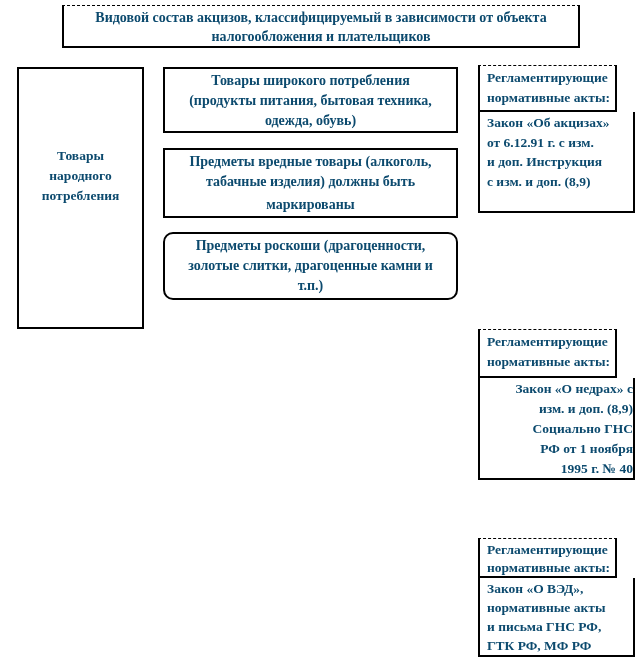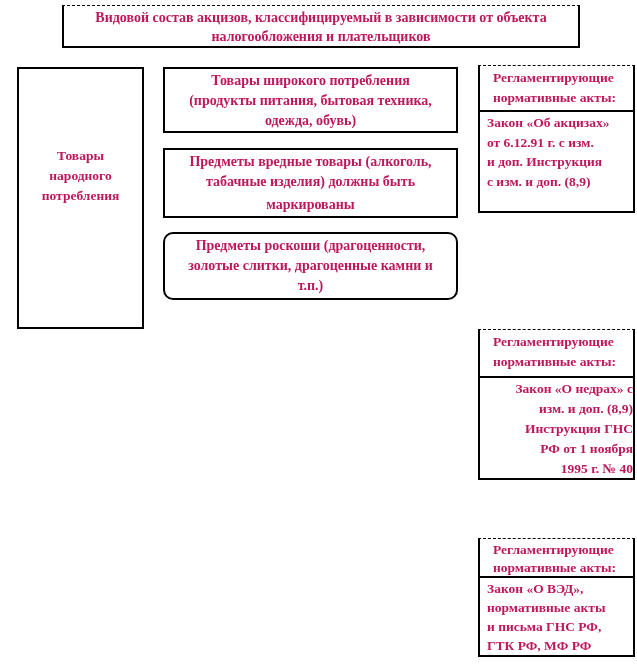--- a/index.html
+++ b/index.html
@@ -7,21 +7,21 @@
     padding: 0;
     background: #ffffff;
   }
   .stage {
     position: relative;
     width: 637px;
     height: 664px;
     background: #ffffff;
     font-family: "Liberation Serif", "DejaVu Serif", serif;
     font-weight: bold;
-    color: #be185d;
+    color: #0c4a6e;
     overflow: hidden;
   }
   .box {
     position: absolute;
     box-sizing: border-box;
     background: #ffffff;
     border: 2px solid #000000;
     overflow: hidden;
   }
   .line { white-space: nowrap; }
@@ -57,26 +57,26 @@
     line-height: 20px;
     padding-top: 2px;
   }
   .mid-box-1 { top: 67px;  height: 66px; }
   .mid-box-2 { top: 148px; height: 70px; }
   .mid-box-2 .line:last-child { margin-top: 3px; }
   .mid-box-3 { top: 232px; height: 68px; border-radius: 10px; }
 
   
   .rc-header {
-    left: 478px; width: 157px;
+    left: 478px; width: 139px;
     border-top: 1px dashed #000000;
     text-align: left;
     font-size: 13.5px;
     line-height: 20px;
-    padding: 2px 0 0 13px;
+    padding: 2px 0 0 7px;
   }
   .rc-body {
     left: 478px; width: 157px;
     border-top: none;
     font-size: 13.5px;
     padding: 1px 0 0 7px;
   }
   .rc-body.align-center { text-align: right; padding-left: 13px; }
   .rc-body.align-left   { text-align: left; }
 
@@ -132,21 +132,21 @@
     <div class="line">с изм. и доп. (8,9)</div>
   </div>
 
   <div class="box rc-header rg2-header">
     <div class="line">Регламентирующие</div>
     <div class="line">нормативные акты:</div>
   </div>
   <div class="box rc-body align-center rg2-body">
     <div class="line">Закон «О недрах» с</div>
     <div class="line">изм. и доп. (8,9)</div>
-    <div class="line">Инструкция ГНС</div>
+    <div class="line">Социально ГНС</div>
     <div class="line">РФ от 1 ноября</div>
     <div class="line">1995 г. № 40</div>
   </div>
 
   <div class="box rc-header rg3-header">
     <div class="line">Регламентирующие</div>
     <div class="line">нормативные акты:</div>
   </div>
   <div class="box rc-body align-left rg3-body">
     <div class="line">Закон «О ВЭД»,</div>

